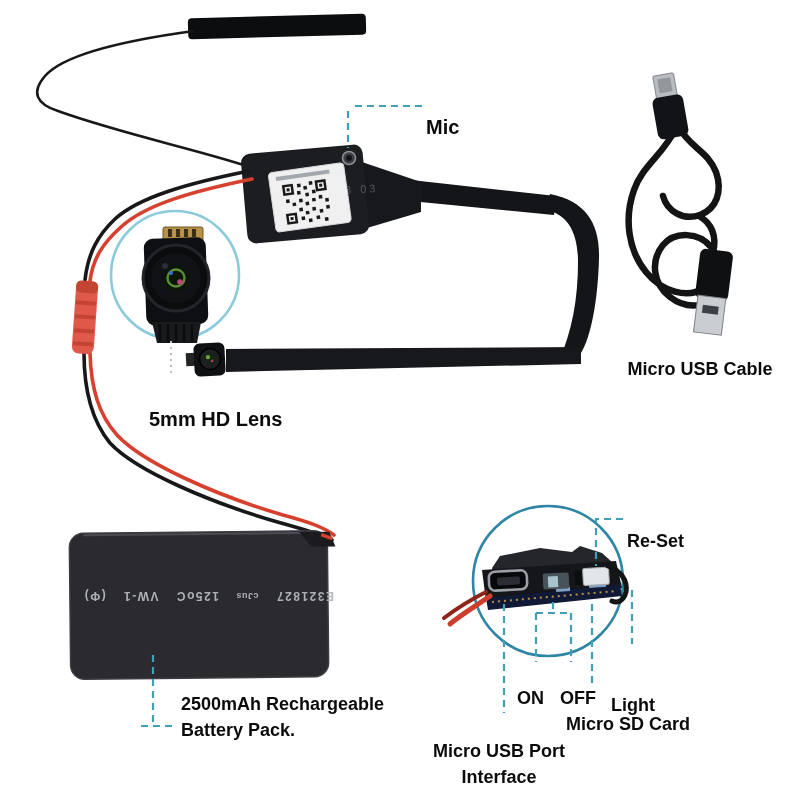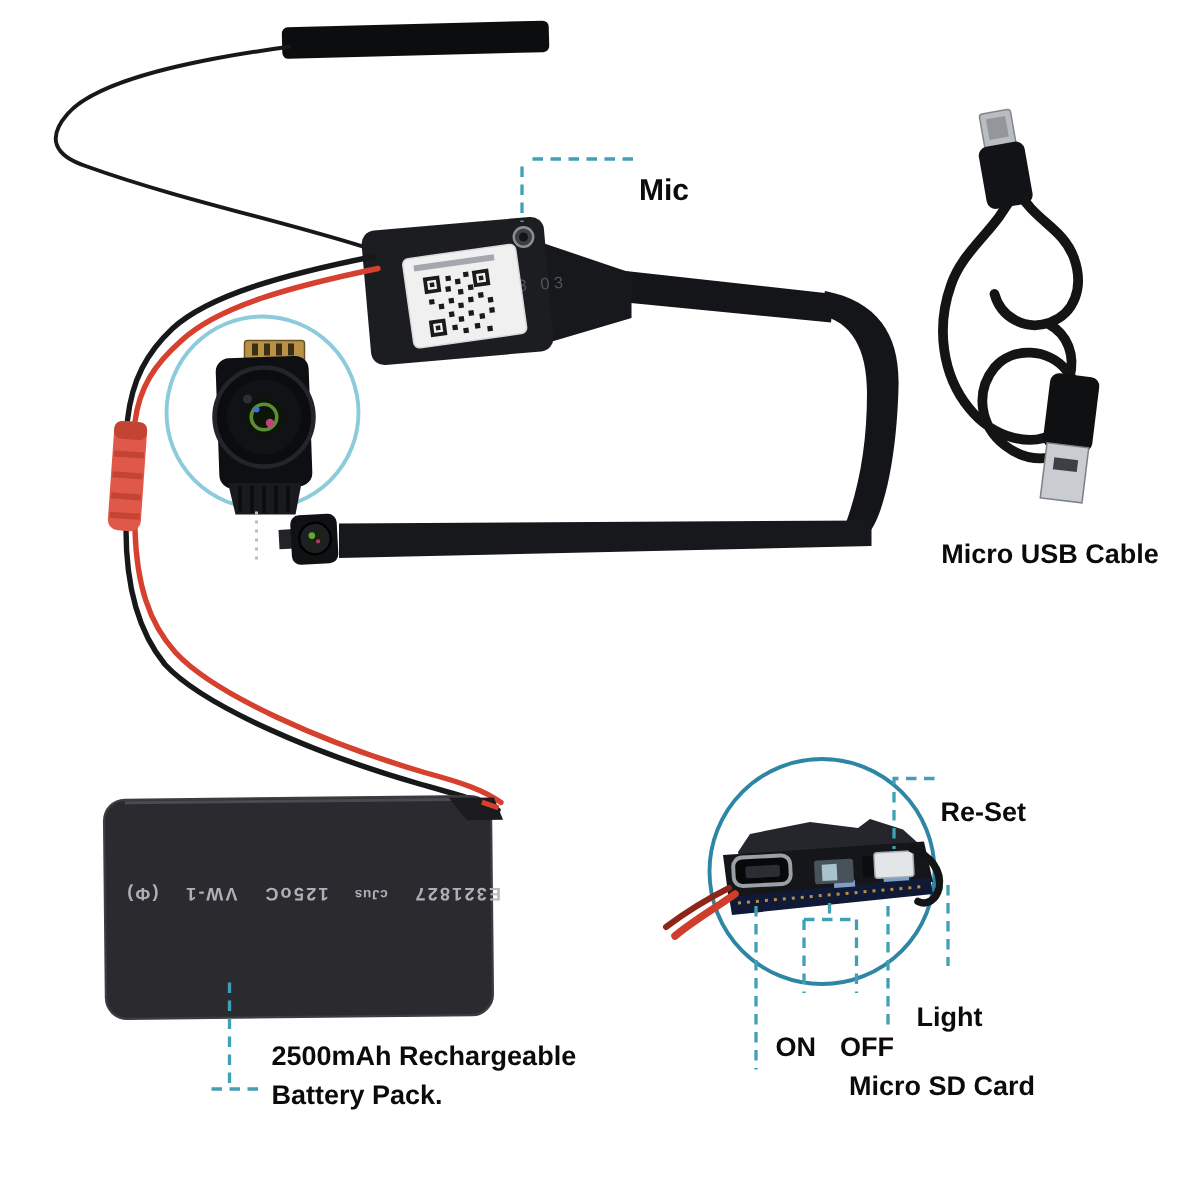--- a/index.html
+++ b/index.html
@@ -190,30 +190,35 @@
       <path d="M 553,602 L 553,613 M 536,613 L 571,613 M 536,613 L 536,662 M 571,613 L 571,662"></path>
       <path d="M 504,604 L 504,713"></path>
       <path d="M 153,655 L 153,724 M 141,726 L 172,726"></path>
     </g>
   </svg>
 
   <div class="lbl lbl-lg" style="left:426px;top:93px;">Mic</div>
 
   <div class="lbl lbl-md center" style="left:618px;top:336px;width:164px;text-align:center;">Micro USB Cable</div>
 
+  <div class="lbl lbl-lg" style="left:149px;top:385px;">5mm HD Lens</div>
 
   <div class="lbl lbl-md" style="left:627px;top:508px;">Re-Set</div>
 
-  <div class="lbl lbl-md" style="left:611px;top:645px;text-align:center;">Light</div>
+  <div class="lbl lbl-md" style="left:611px;top:672px;text-align:center;">Light</div>
 
   <div class="lbl lbl-md" style="left:517px;top:665px;">ON</div>
   <div class="lbl lbl-md" style="left:560px;top:665px;">OFF</div>
 
   <div class="lbl lbl-md" style="left:566px;top:691px;">Micro SD Card</div>
 
+  <div id="usb-port-caption" class="lbl lbl-md center" style="left:424px;top:715px;">
+    <div>Micro USB Port</div>
+    <div>Interface</div>
+  </div>
 
   <div id="battery-caption" class="lbl lbl-md" style="left:181px;top:668px;">
     <div>2500mAh Rechargeable</div>
     <div>Battery Pack.</div>
   </div>
 
   <div id="battery-print">
     <span>E321827</span>
     <span class="sm">cJus</span>
     <span>125oC</span>

